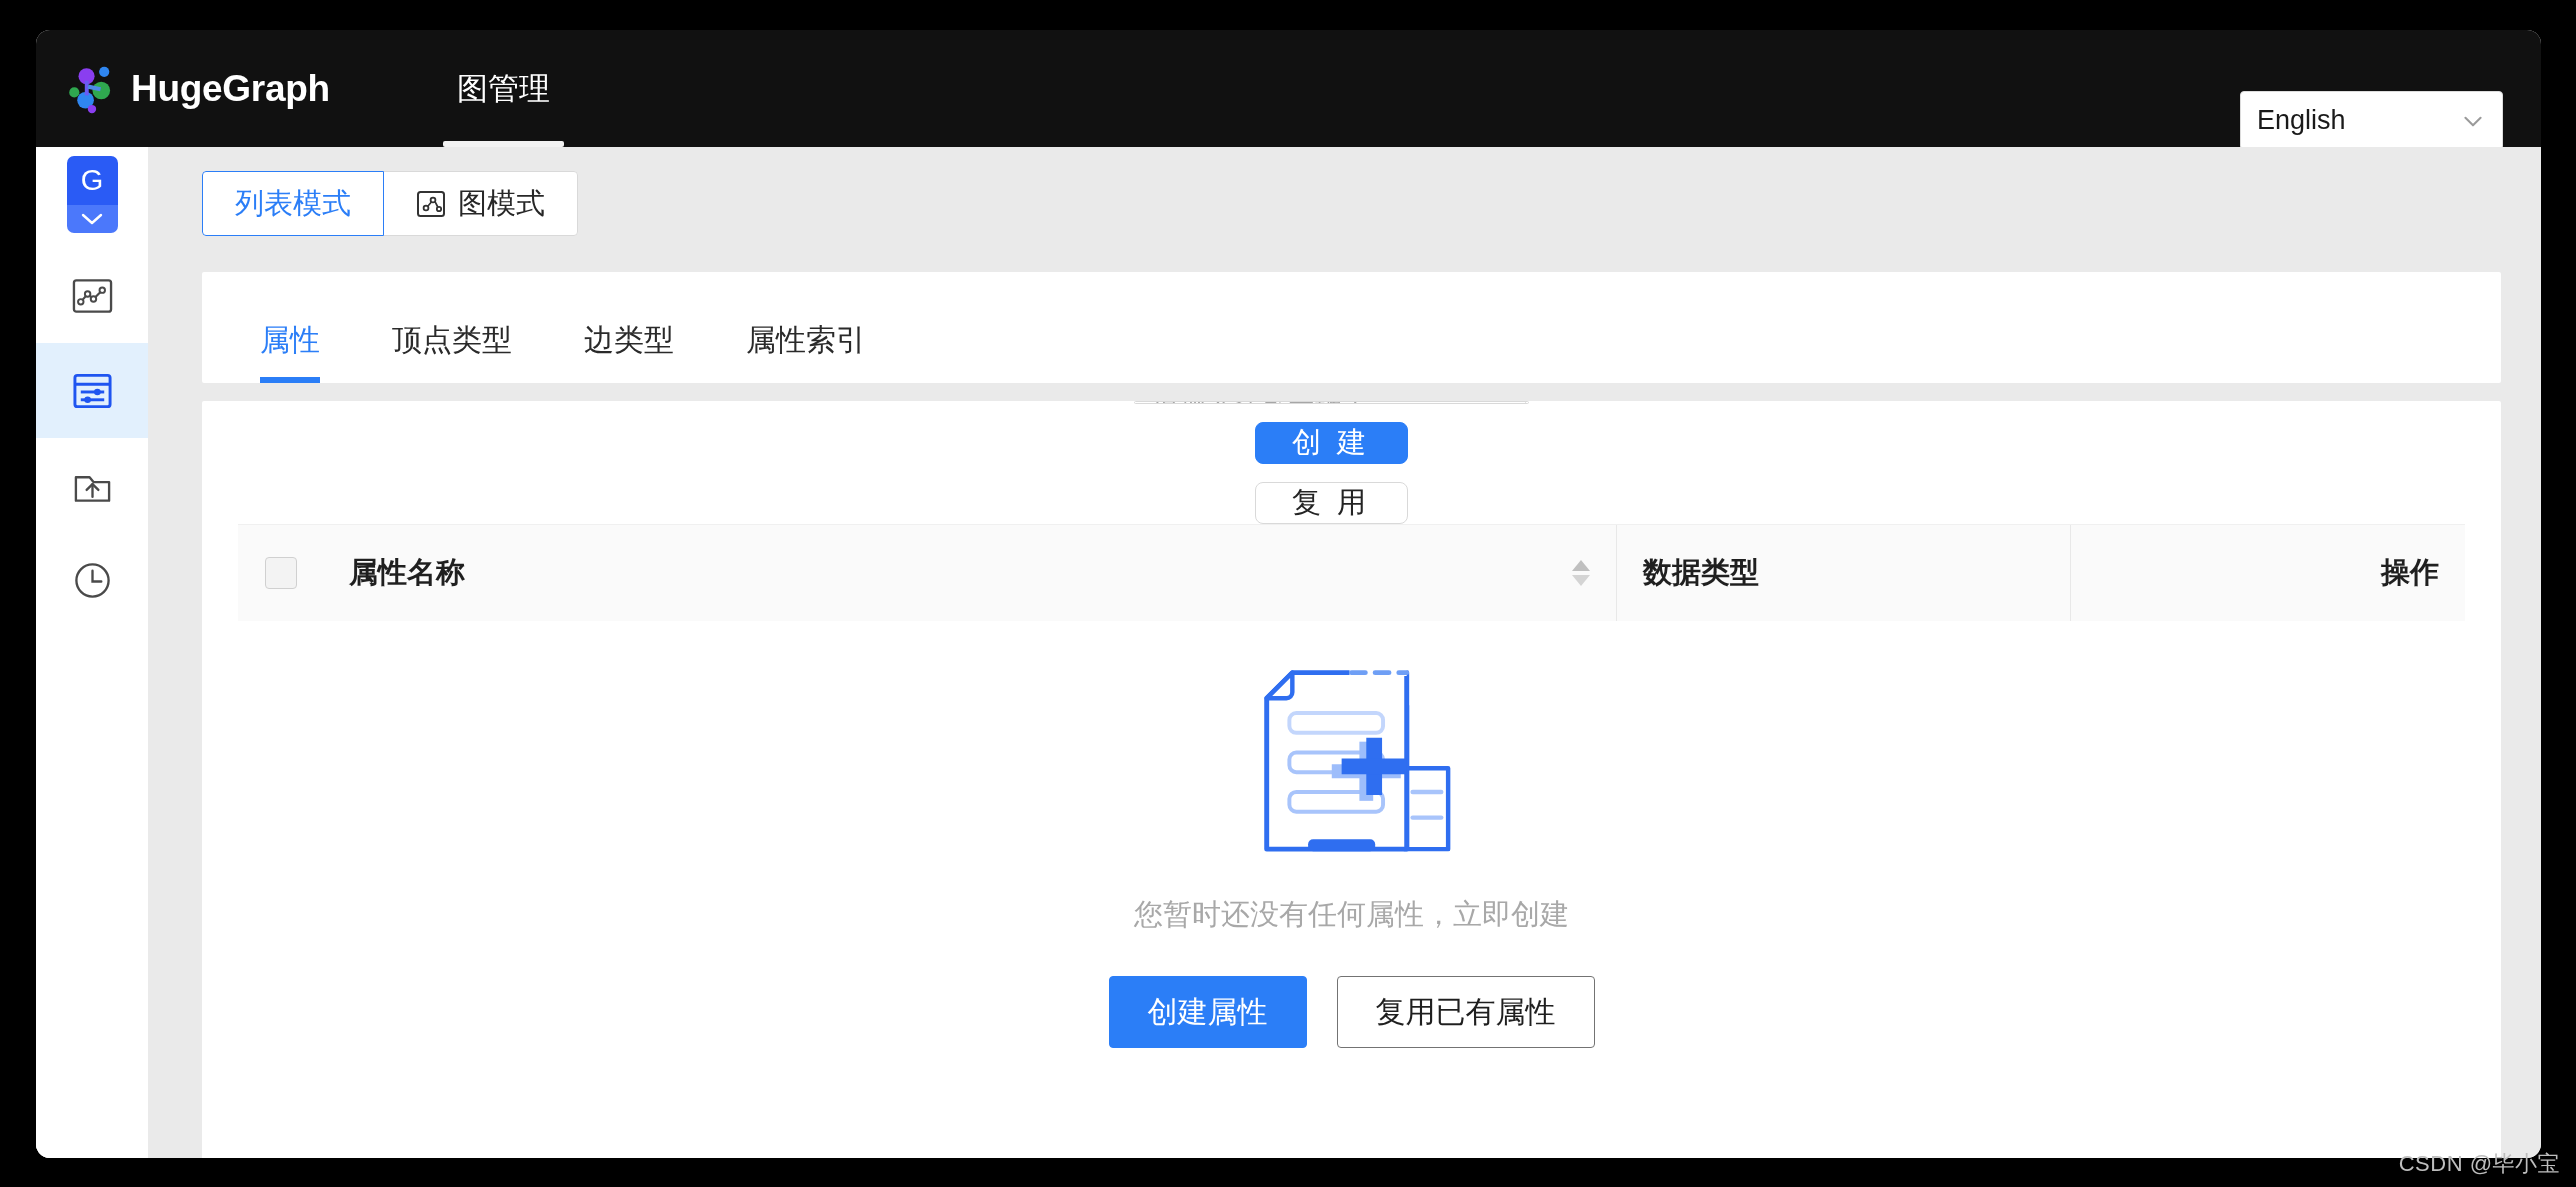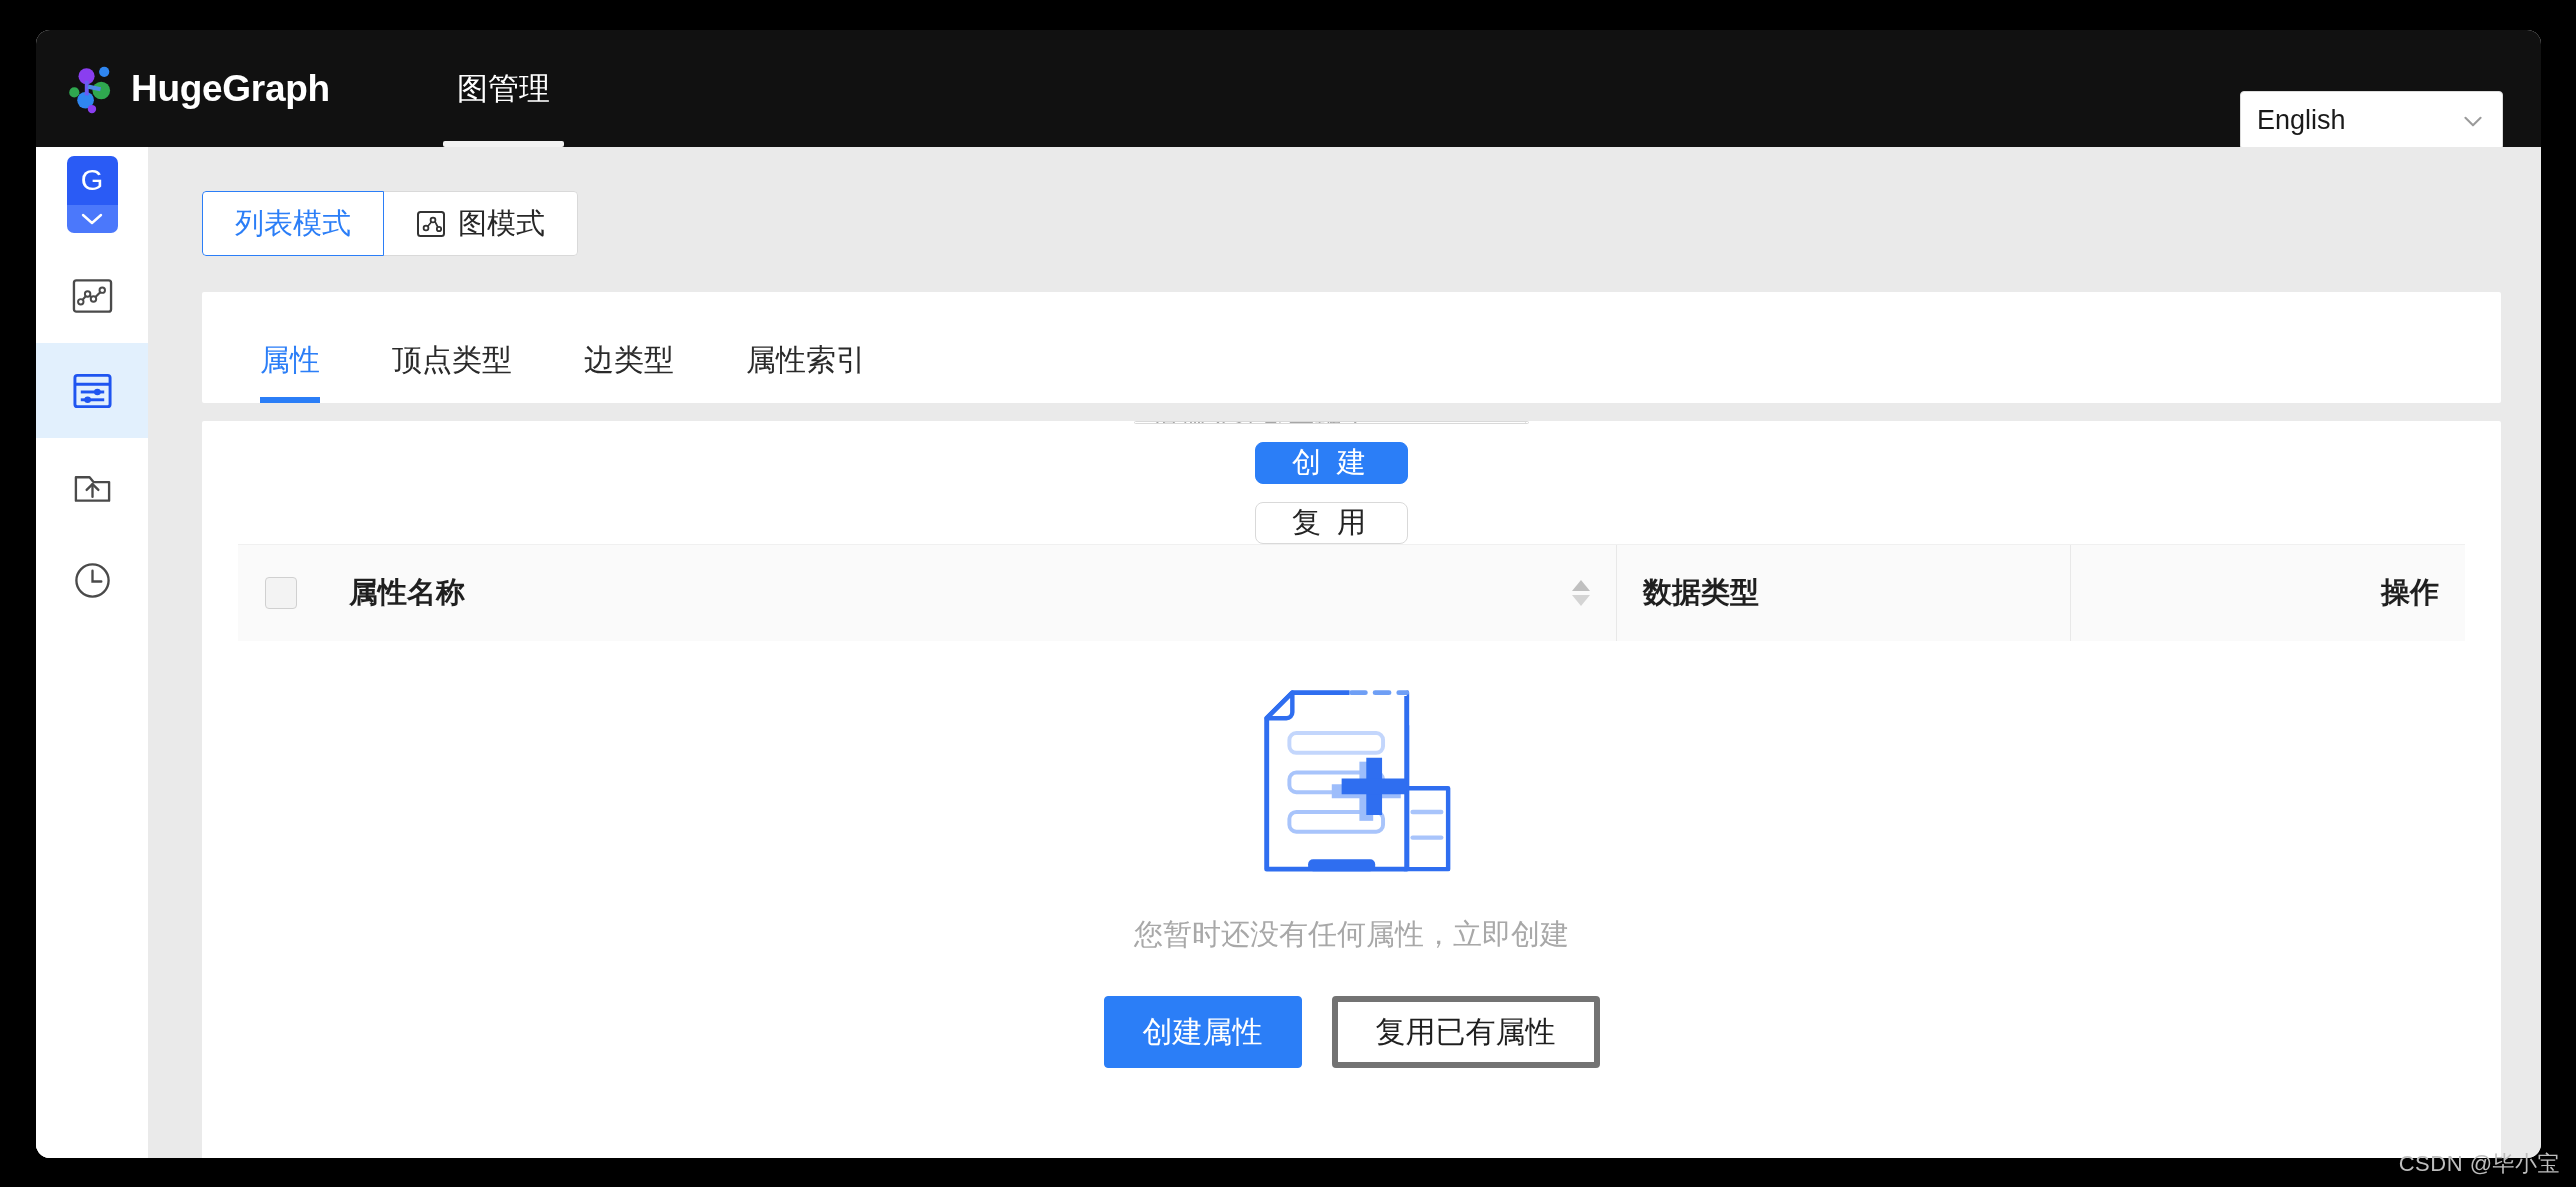--- a/index.html
+++ b/index.html
@@ -144,21 +144,20 @@
     background: #4b78fb;
     display: flex; align-items: center; justify-content: center;
   }
 
   
   #main {
     position: absolute;
     left: 112px; top: 0;
     right: 0; bottom: 0;
     padding: 24px 40px 0 54px;
-    margin-top: 20px;
   }
 
   
   #mode-toggle {
     display: inline-flex;
     height: 65px;
     border-radius: 4px;
     overflow: hidden;
     margin-bottom: 36px;
   }
@@ -339,21 +338,21 @@
   .empty-btn {
     height: 72px;
     padding: 0 38px;
     font-size: 30px;
     border-radius: 4px;
     cursor: pointer;
     font-family: inherit;
     display: flex; align-items: center; justify-content: center;
   }
   .empty-btn.primary { background: #2b7ef7; color: #fff; border: 1px solid #2b7ef7; }
-  .empty-btn.ghost   { background: #fff; color: #1f1f1f; border: 6px solid #737373; }
+  .empty-btn.ghost   { background: #fff; color: #1f1f1f; border: 1px solid #737373; }
 
   
   #watermark {
     position: absolute;
     right: 16px;
     bottom: 8px;
     color: #bdbdbd;
     font-size: 22px;
     letter-spacing: 0.5px;
   }

